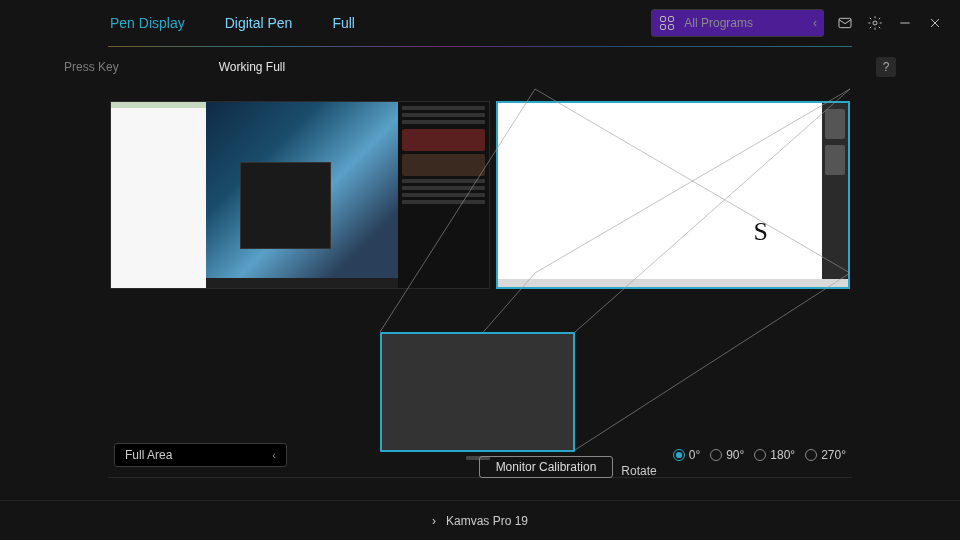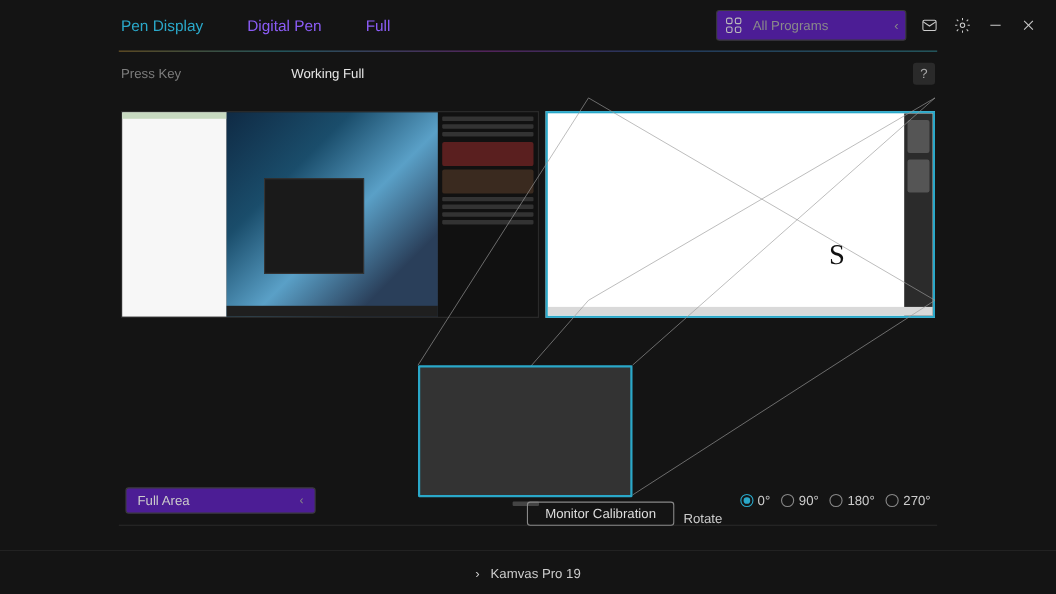--- a/index.html
+++ b/index.html
@@ -1,37 +1,37 @@
 <!DOCTYPE html>
 <html><head>
 <meta charset="utf-8">
 <style>
   * { box-sizing: border-box; margin: 0; padding: 0; }
   html, body { width: 960px; height: 540px; background: #000; font-family: "Segoe UI", Arial, sans-serif; color: #ccc; overflow: hidden; }
   .app { width: 960px; height: 540px; background: #141414; position: relative; }
   
   .header { height: 46px; display: flex; align-items: center; padding: 0 16px 0 110px; position: relative; }
-  .main-tab { font-size: 14px; color: #8b5cf6; margin-right: 40px; cursor: pointer; }
+  .main-tab { font-size: 14px; color: #7dd3fc; margin-right: 40px; cursor: pointer; }
   .main-tab.active { color: #2aa8c9; font-weight: 500; }
   .header-right { margin-left: auto; display: flex; align-items: center; gap: 12px; }
   .program-select { display: flex; align-items: center; border: 1px solid #3a3a3a; border-radius: 3px; height: 28px; padding: 0 6px 0 6px; background: #4c1d95; }
   .program-select .grid-ic { width: 18px; height: 18px; display: grid; grid-template-columns: 1fr 1fr; grid-template-rows: 1fr 1fr; gap: 2px; padding: 2px; margin-right: 8px; }
   .program-select .grid-ic span { border: 1.2px solid #bbb; border-radius: 2px; }
   .program-select .lbl { font-size: 12px; color: #8a8a8a; margin-right: 60px; }
   .program-select .chev { font-size: 12px; color: #888; }
   .ic { width: 18px; height: 18px; display: flex; align-items: center; justify-content: center; color: #ccc; cursor: pointer; }
   .ic svg { width: 16px; height: 16px; stroke: #ccc; fill: none; stroke-width: 1.4; }
   .divider {
     height: 1px; margin: 0 108px;
     background: linear-gradient(90deg, #c89a3a 0%, #3ab8c8 20%, #b43ac8 45%, #3a6ec8 65%, #3ab8c8 100%);
     opacity: 0.55;
   }
   .divider-plain { height: 1px; margin: 0 108px; background: #2a2a2a; }
   
-  .subhdr { height: 40px; display: flex; align-items: center; padding: 0 110px; text-align: center; }
+  .subhdr { height: 40px; display: flex; align-items: center; padding: 0 64px; text-align: center; }
   .sub-tab { font-size: 12px; color: #7d7d7d; margin-right: 100px; cursor: pointer; }
   .sub-tab.active { color: #e6e6e6; font-weight: 500; }
   .help-btn { margin-left: auto; width: 20px; height: 20px; border-radius: 3px; background: #2a2a2a; color: #aaa; font-size: 12px; display: flex; align-items: center; justify-content: center; cursor: pointer; }
   
   .work { position: relative; height: 390px; padding: 14px 110px 0 110px; }
   .monrow { display: flex; gap: 6px; height: 188px; }
   .mon { position: relative; border: 1px solid #333; background: #222; overflow: hidden; }
   .mon1 { flex: 1.08; border-color: #2a2a2a; display: flex; }
   .mon2 { flex: 1; border: 2px solid #2aa8c9; background: #fff; }
   
@@ -51,21 +51,21 @@
   .m2-tb { position:absolute; left:0; right:0; bottom:0; height:8px; background:#d9d9d9;}
   .m2-s { position:absolute; right:80px; bottom:40px; font-family: cursive; font-size: 26px; color:#111; }
   
   svg.overlay { position:absolute; left:0; top:0; width:100%; height:100%; pointer-events:none; }
   svg.overlay line { stroke:#9a9a9a; stroke-width:0.6; }
   
   .tablet { position:absolute; left:380px; top:245px; width:195px; height:120px; border:2px solid #2aa8c9; background:#333; border-radius:1px; }
   .tablet::after{ content:""; position:absolute; left:50%; bottom:-10px; transform:translateX(-50%); width:24px; height:4px; background:#444; border-radius:1px;}
   
   .ctrls { position:relative; height:44px; margin-top:auto; display:flex; align-items:center; padding:0 4px;}
-  .full-area { display:flex; align-items:center; gap:100px; border:1px solid #3a3a3a; border-radius:3px; padding:4px 10px; font-size:12px; color:#ccc; cursor:pointer; background:#4c1d95;}
+  .full-area { display:flex; align-items:center; gap:100px; border:1px solid #3a3a3a; border-radius:3px; padding:4px 10px; font-size:12px; color:#ccc; cursor:pointer; background:#000000;}
   .full-area .chev{ font-size:11px; color:#888;}
   .right-ctrls { margin-left:auto; display:flex; flex-direction:row; align-items:flex-end; gap:8px;}
   .moncal { border:1px solid #888; border-radius:3px; padding:3px 16px; font-size:12px; color:#ddd; cursor:pointer;}
   .rotate-row { display:flex; align-items:center; gap:10px; font-size:12px; color:#ccc;}
   .rotate-row .lbl{ margin-right:6px;margin-top:32px;}
   .rb { display:flex; align-items:center; gap:4px; cursor:pointer; }
   .rb .dot{ width:12px; height:12px; border:1.4px solid #888; border-radius:50%; position:relative;}
   .rb.sel .dot{ border-color:#2aa8c9; }
   .rb.sel .dot::after{ content:""; position:absolute; inset:2.2px; background:#2aa8c9; border-radius:50%;}
   

